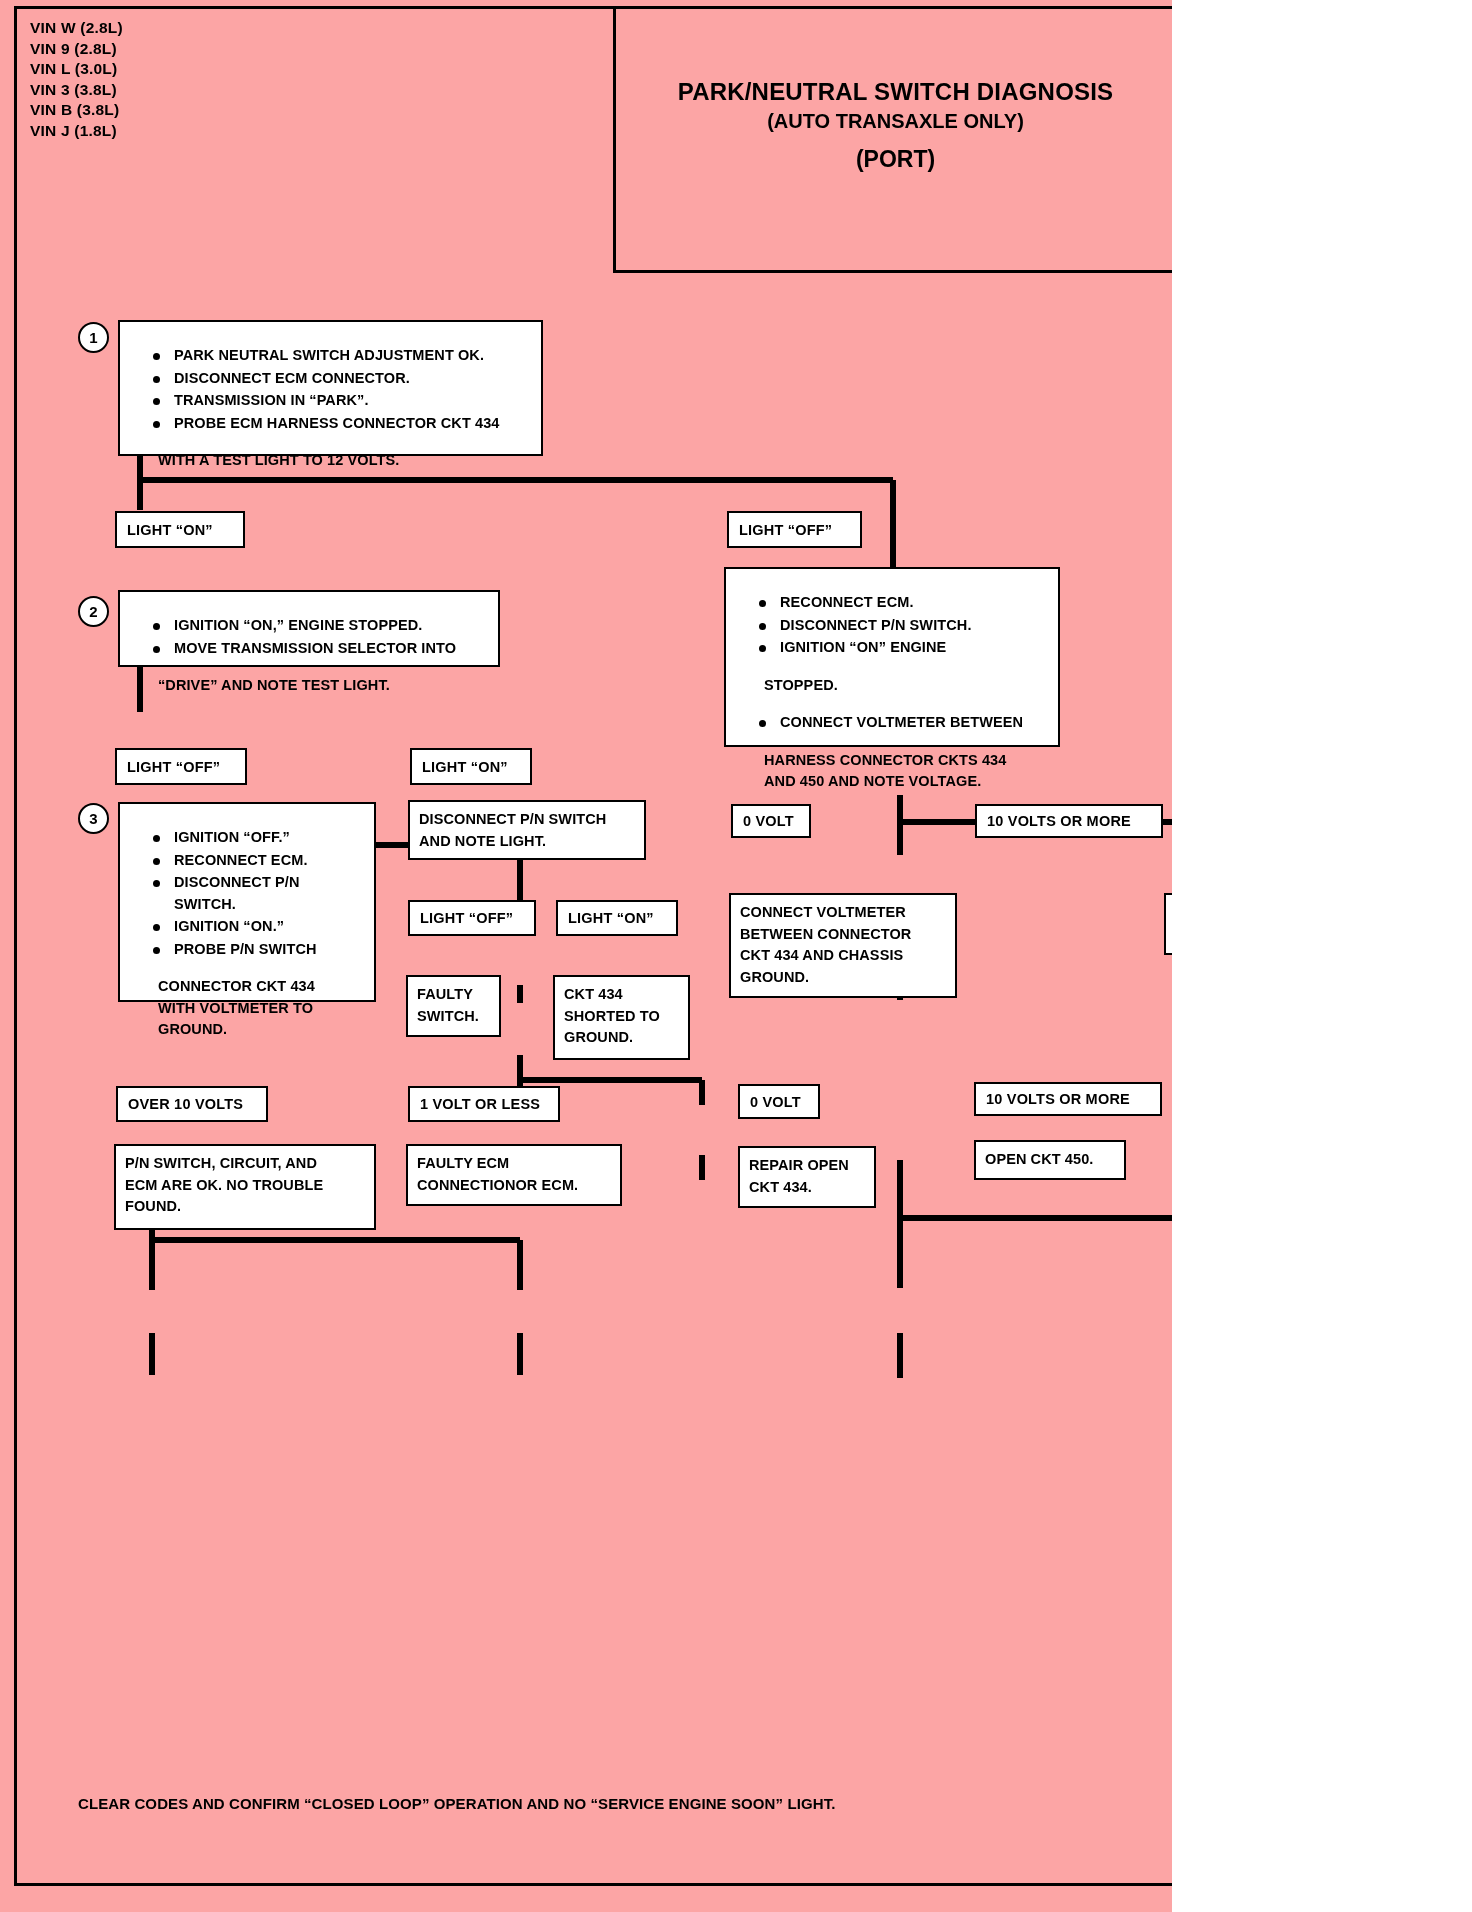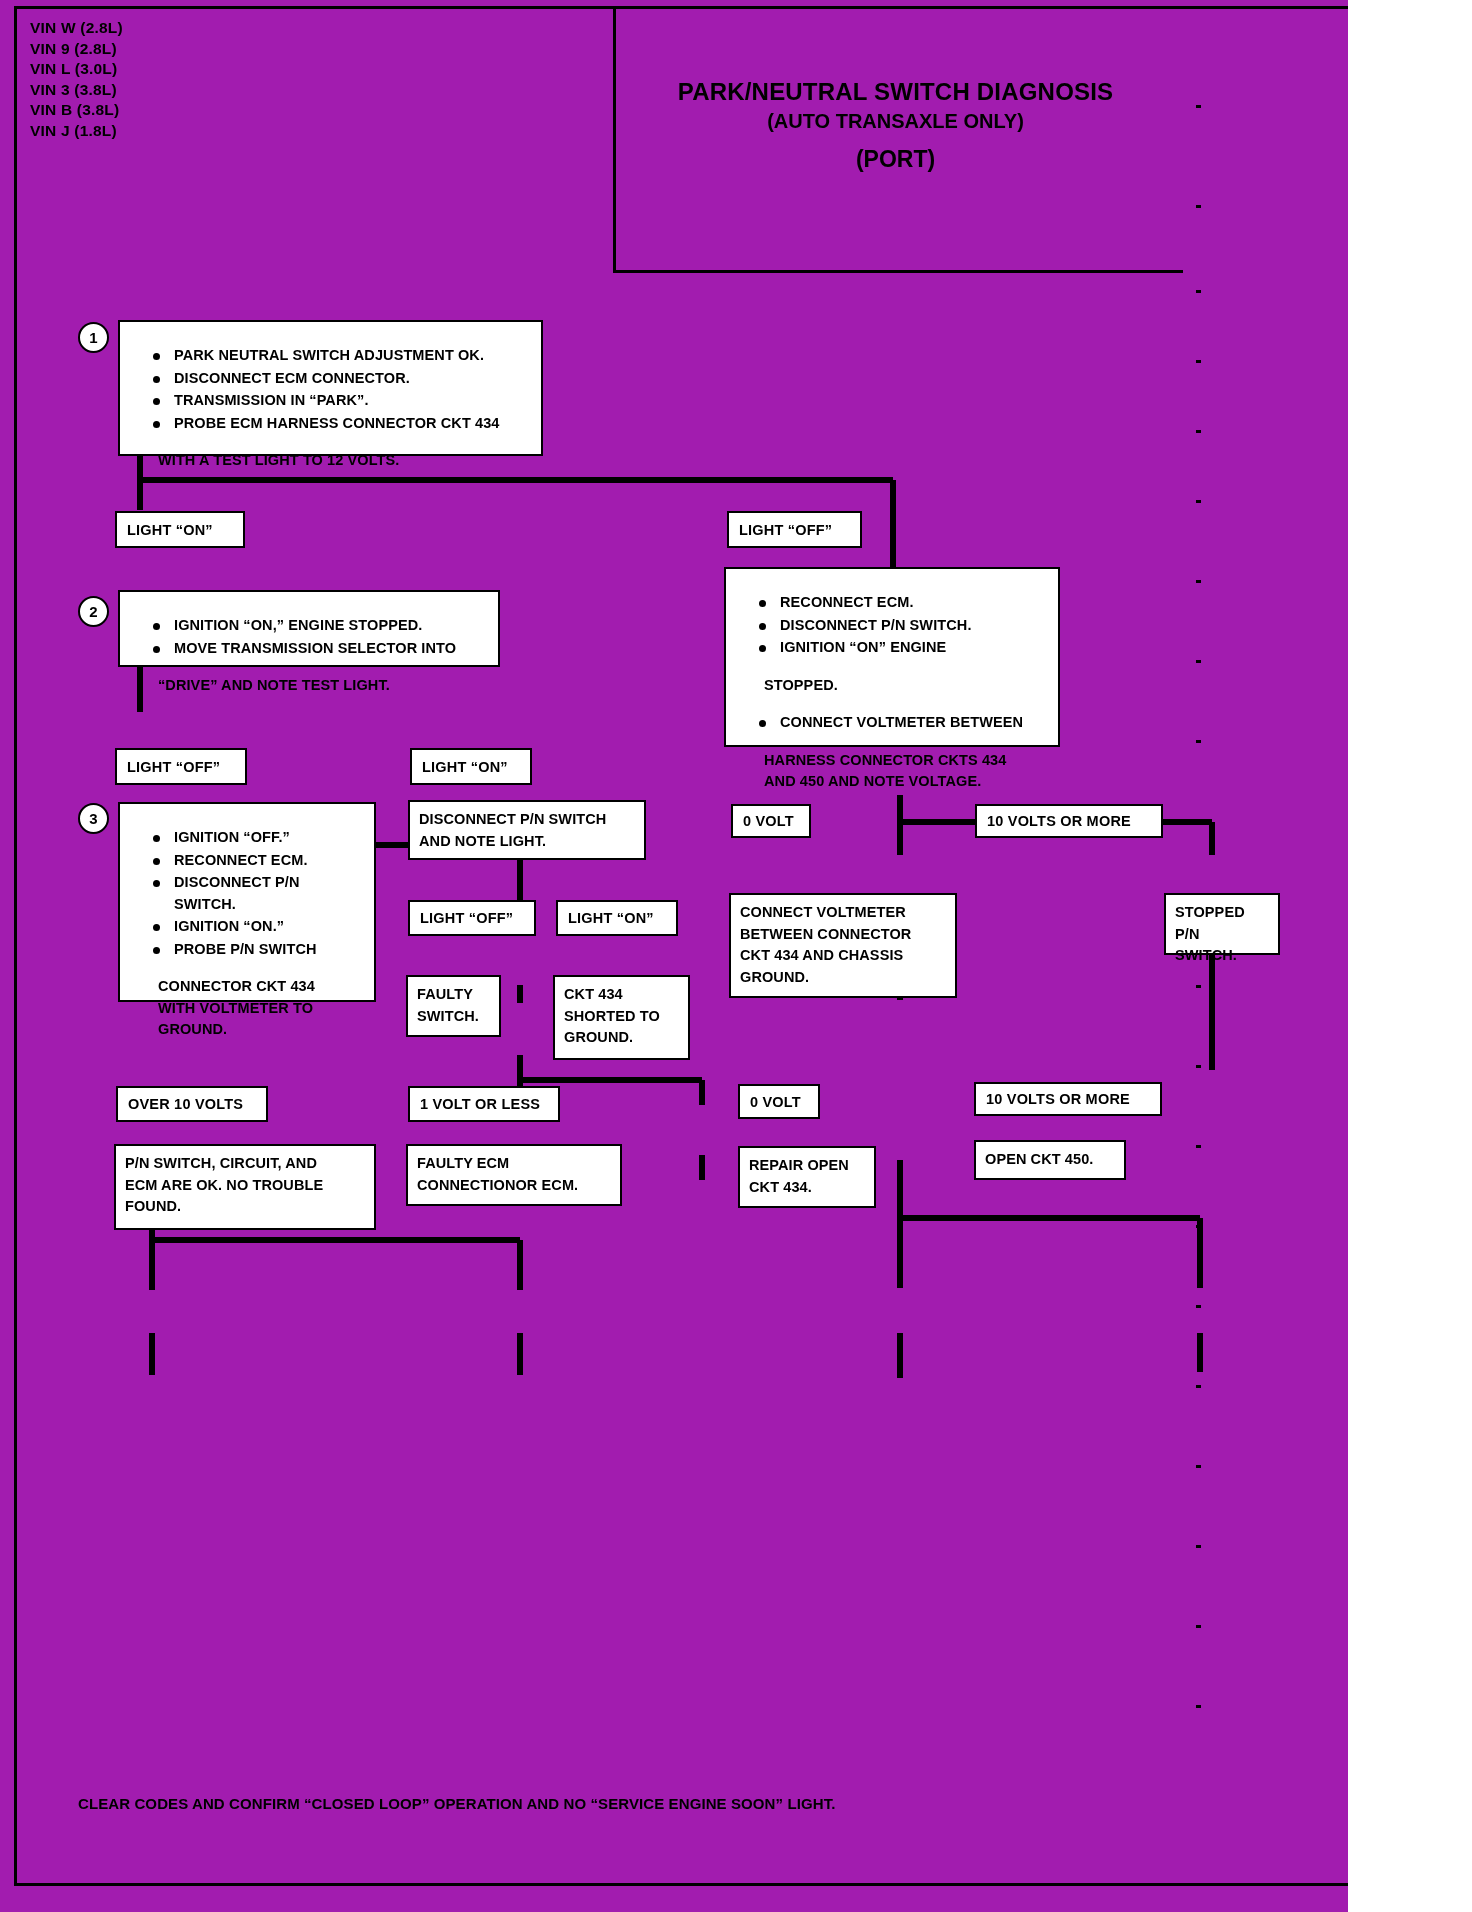--- a/index.html
+++ b/index.html
@@ -1,17 +1,17 @@
 <!DOCTYPE html>
 <html><head>
 <meta charset="utf-8">
 <style>
   html,body{margin:0;padding:0;background:#fff;}
   body{width:1472px;height:1912px;font-family:"Liberation Sans",sans-serif;color:#000;}
-  #page{position:relative;width:1348px;height:1912px;overflow:hidden;background:#a21caf;}
+  #page{position:relative;width:1172px;height:1912px;overflow:hidden;background:#fca5a5;}
 
   
   .page-border{position:absolute;left:14px;top:6px;width:1440px;height:1880px;border:3px solid #000;box-sizing:border-box;}
 
   
   .tick{position:absolute;width:5px;height:3px;background:#000;}
 
   .vin-block{position:absolute;left:30px;top:18px;font-size:15.5px;font-weight:bold;line-height:20.5px;letter-spacing:.2px;}
 
   .title-box{position:absolute;left:613px;top:6px;width:570px;height:267px;border:3px solid #000;border-top:none;border-right:none;box-sizing:border-box;}

